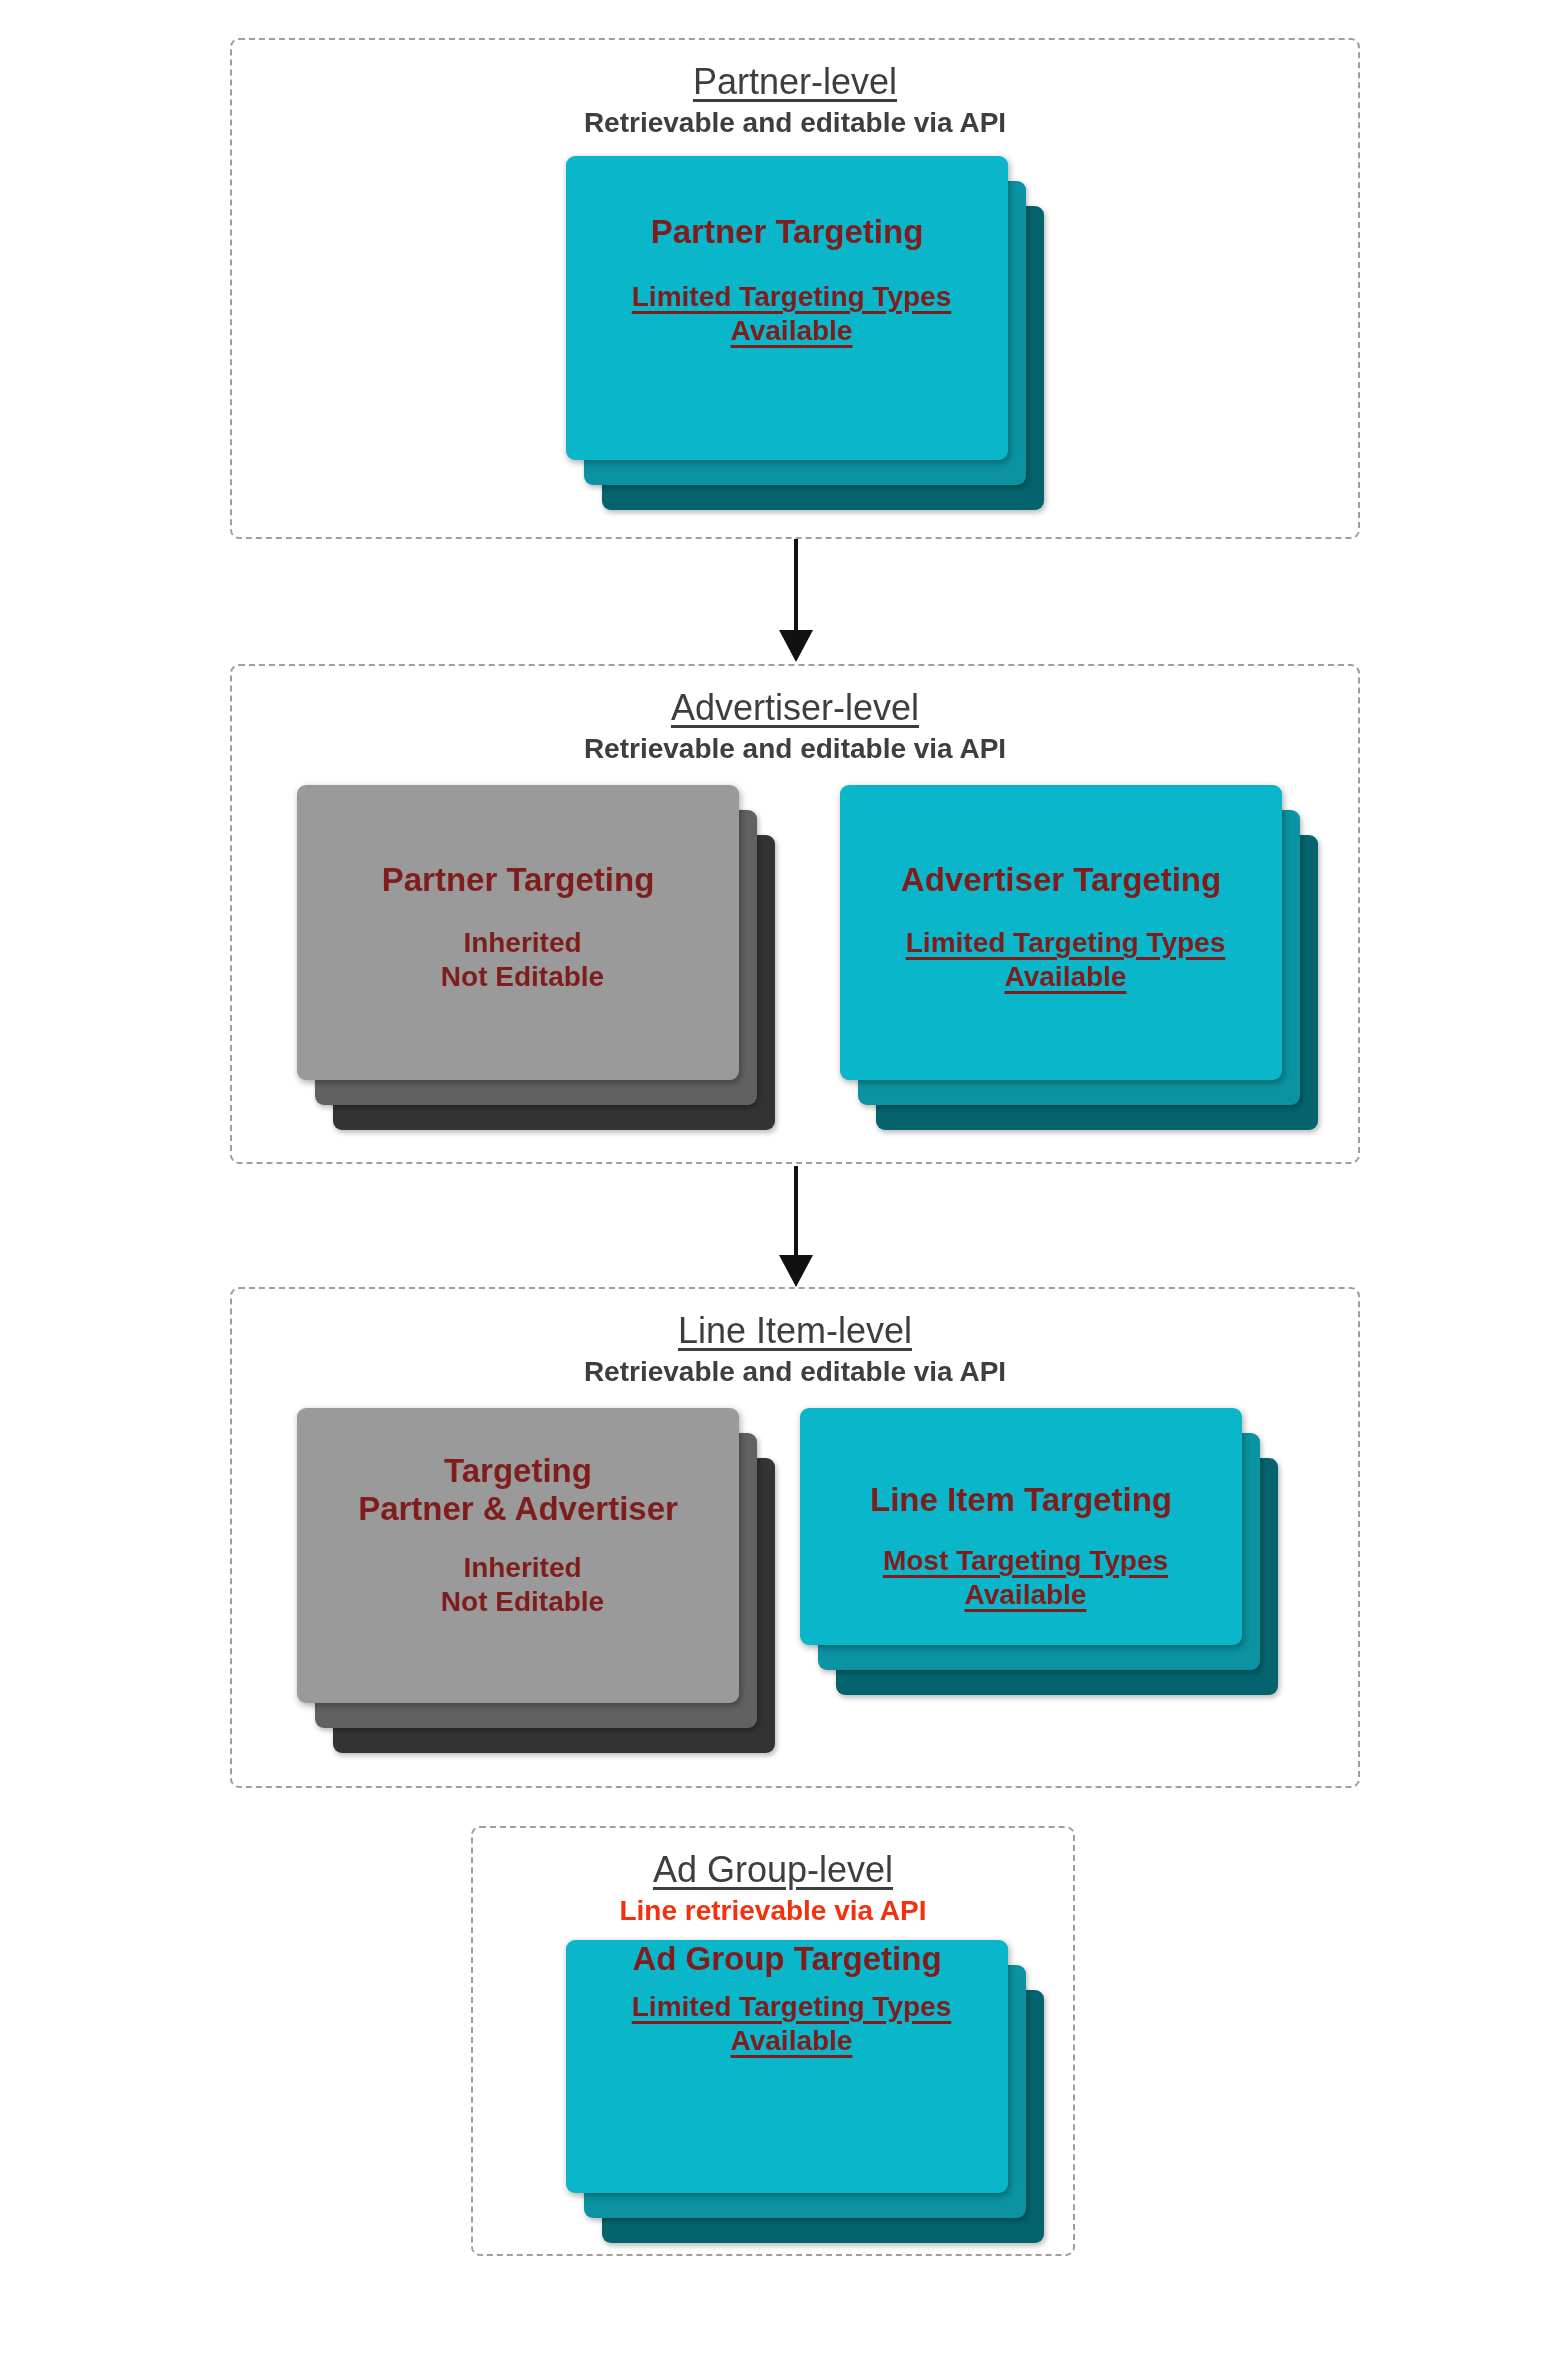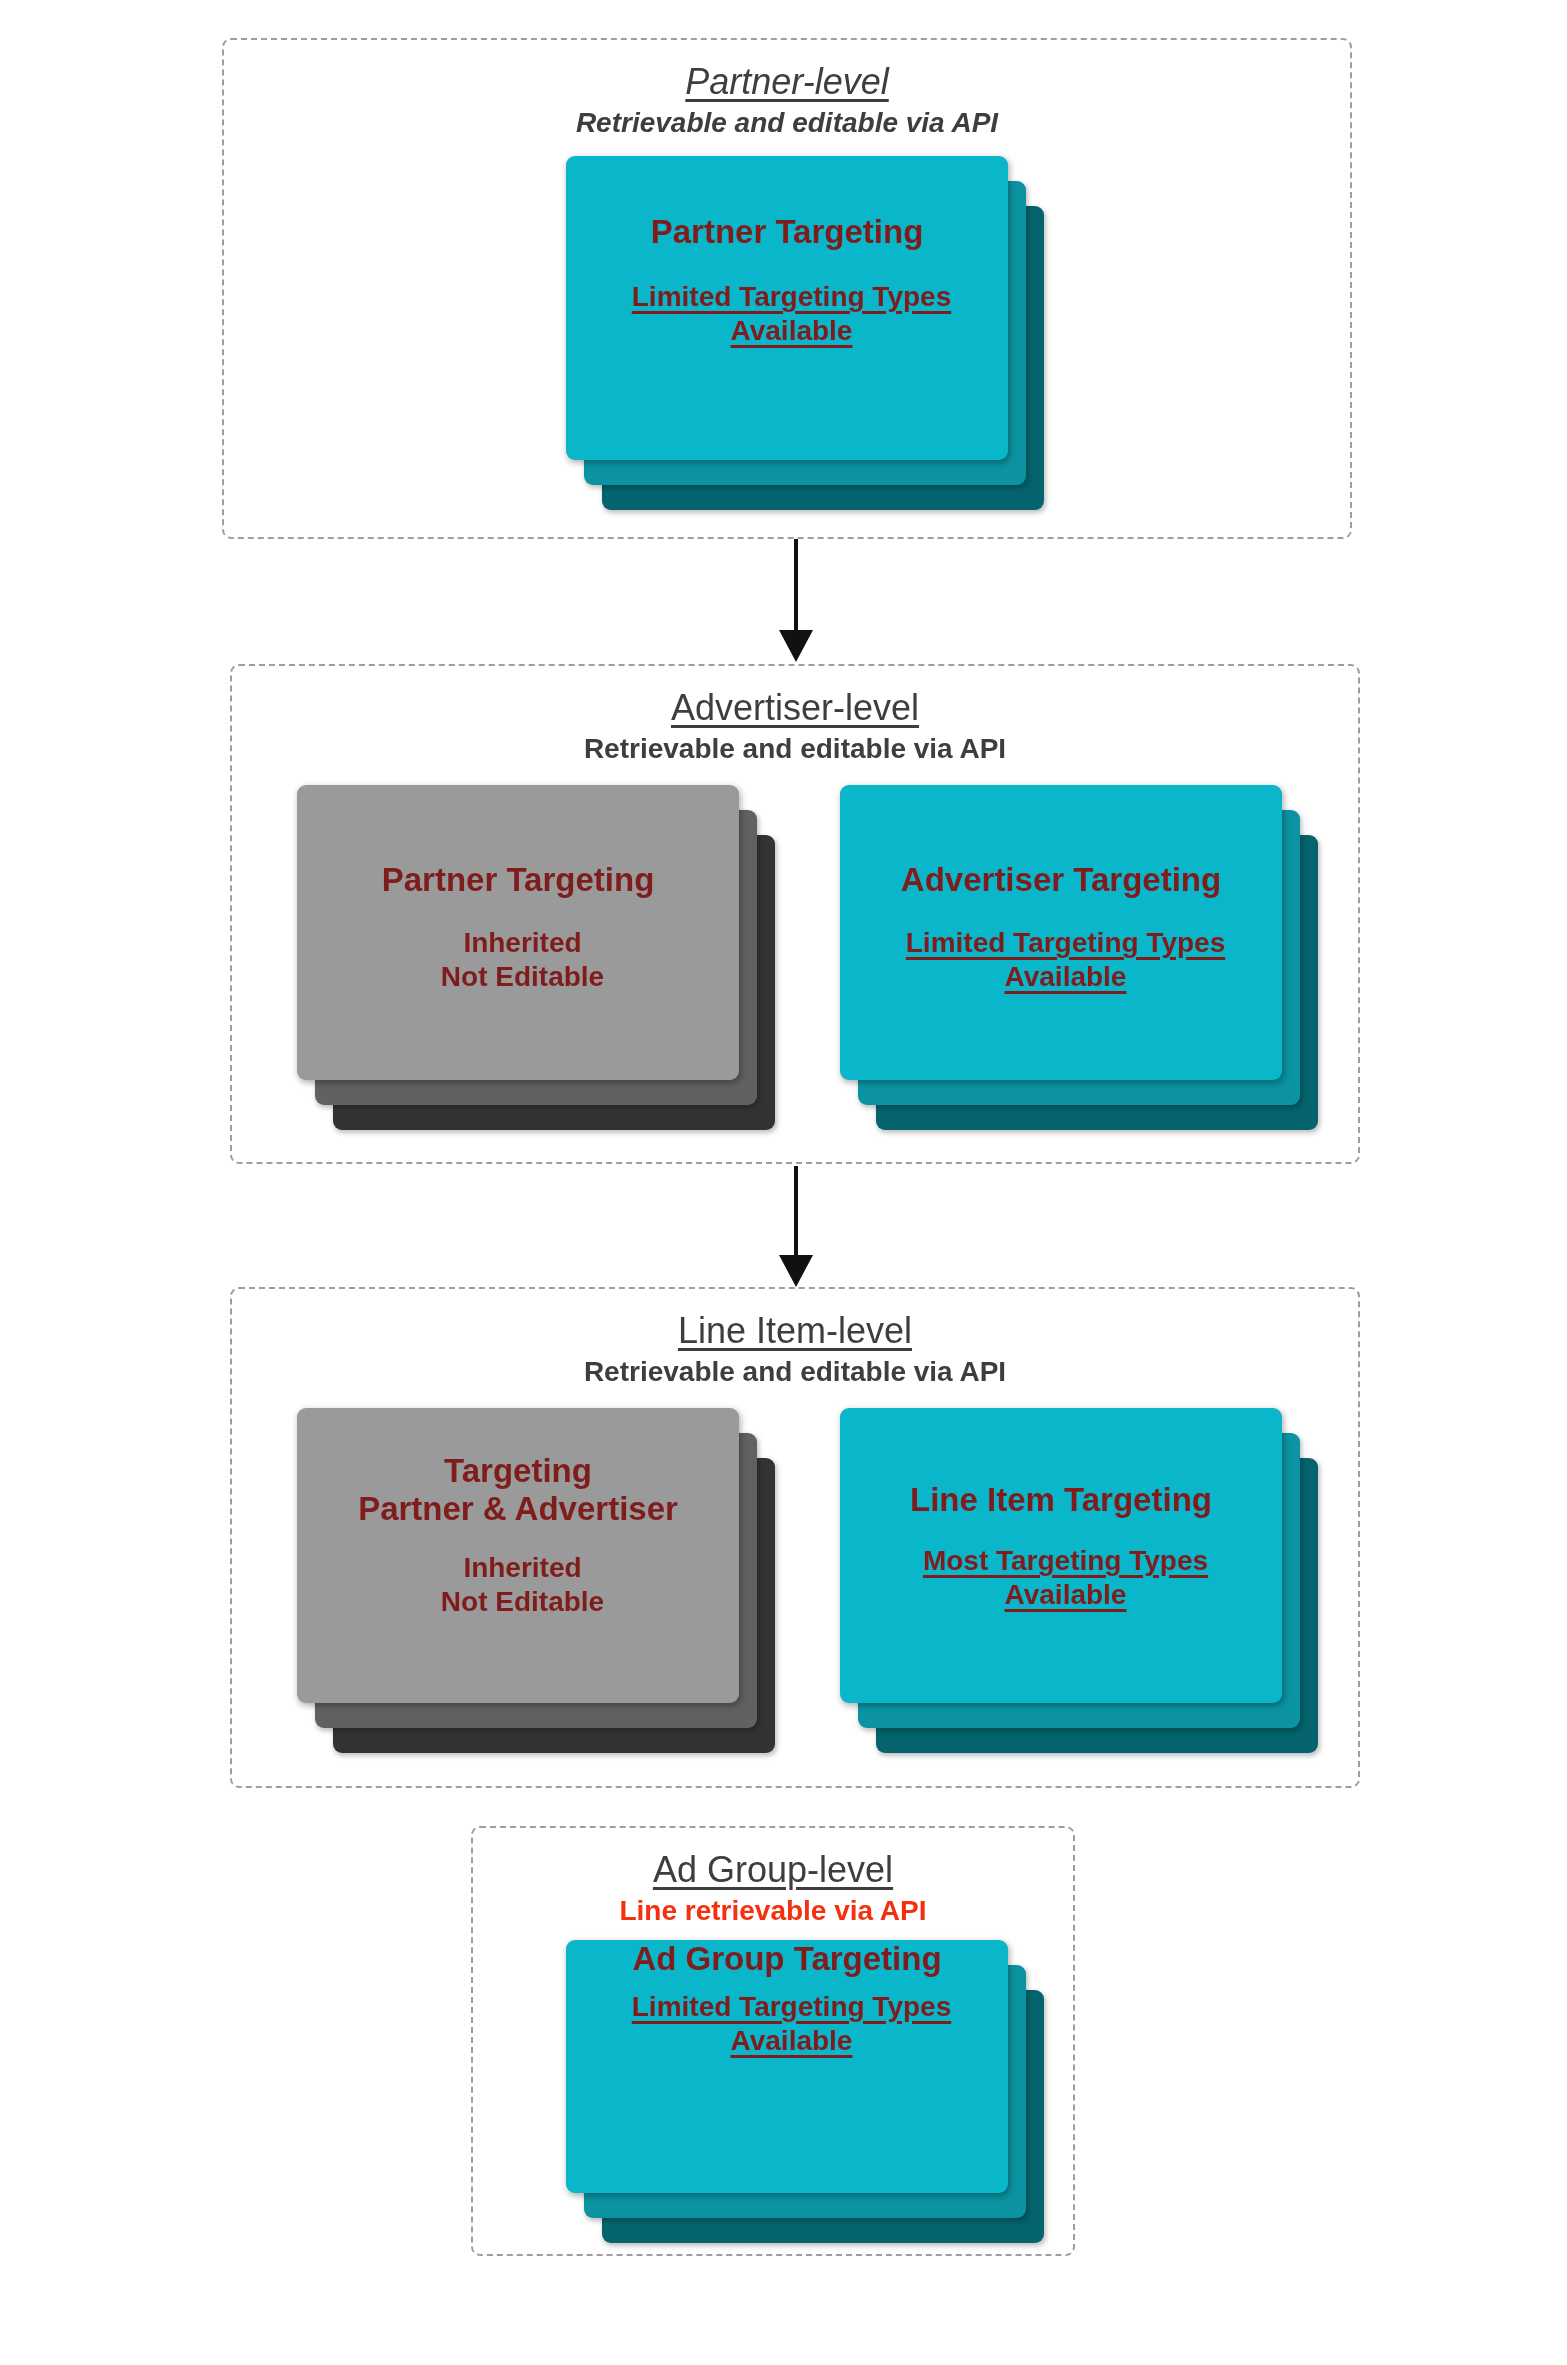--- a/index.html
+++ b/index.html
@@ -62,21 +62,21 @@
     border-left:17px solid transparent;
     border-right:17px solid transparent;
     border-top:32px solid #111111;
   }
 </style>
 </head>
 <body>
 
 <div id="canvas">
 
-  <div class="sec" style="left:222px;top:38px;width:1130px;height:501px;font-style:italic;">
+  <div class="sec" style="left:230px;top:38px;width:1130px;height:501px;">
     <div class="sec-head">
       <div class="sec-title">Partner-level</div>
       <div class="sec-sub">Retrievable and editable via API</div>
     </div>
   </div>
   <div class="stack" style="left:566px;top:156px;height:304px;">
     <div class="layer l3 cyan-back"></div>
     <div class="layer l2 cyan-mid"></div>
     <div class="card cyan">
       <div class="card-title" style="margin-top:57px">
@@ -145,21 +145,21 @@
       <div class="card-title" style="margin-top:44px">
         <div>Targeting</div>
         <div>Partner &amp; Advertiser</div>
       </div>
       <div class="card-sub" style="margin-top:23px">
         <div>Inherited</div>
         <div>Not Editable</div>
       </div>
     </div>
   </div>
-  <div class="stack" style="left:840px;top:1408px;height:295px;">
+  <div class="stack" style="left:800px;top:1408px;height:237px;">
     <div class="layer l3 cyan-back"></div>
     <div class="layer l2 cyan-mid"></div>
     <div class="card cyan">
       <div class="card-title" style="margin-top:73px">
         <span>Line Item Targeting</span>
       </div>
       <div class="card-sub u" style="margin-top:25px">
         <div>Most Targeting Types</div>
         <div>Available</div>
       </div>

